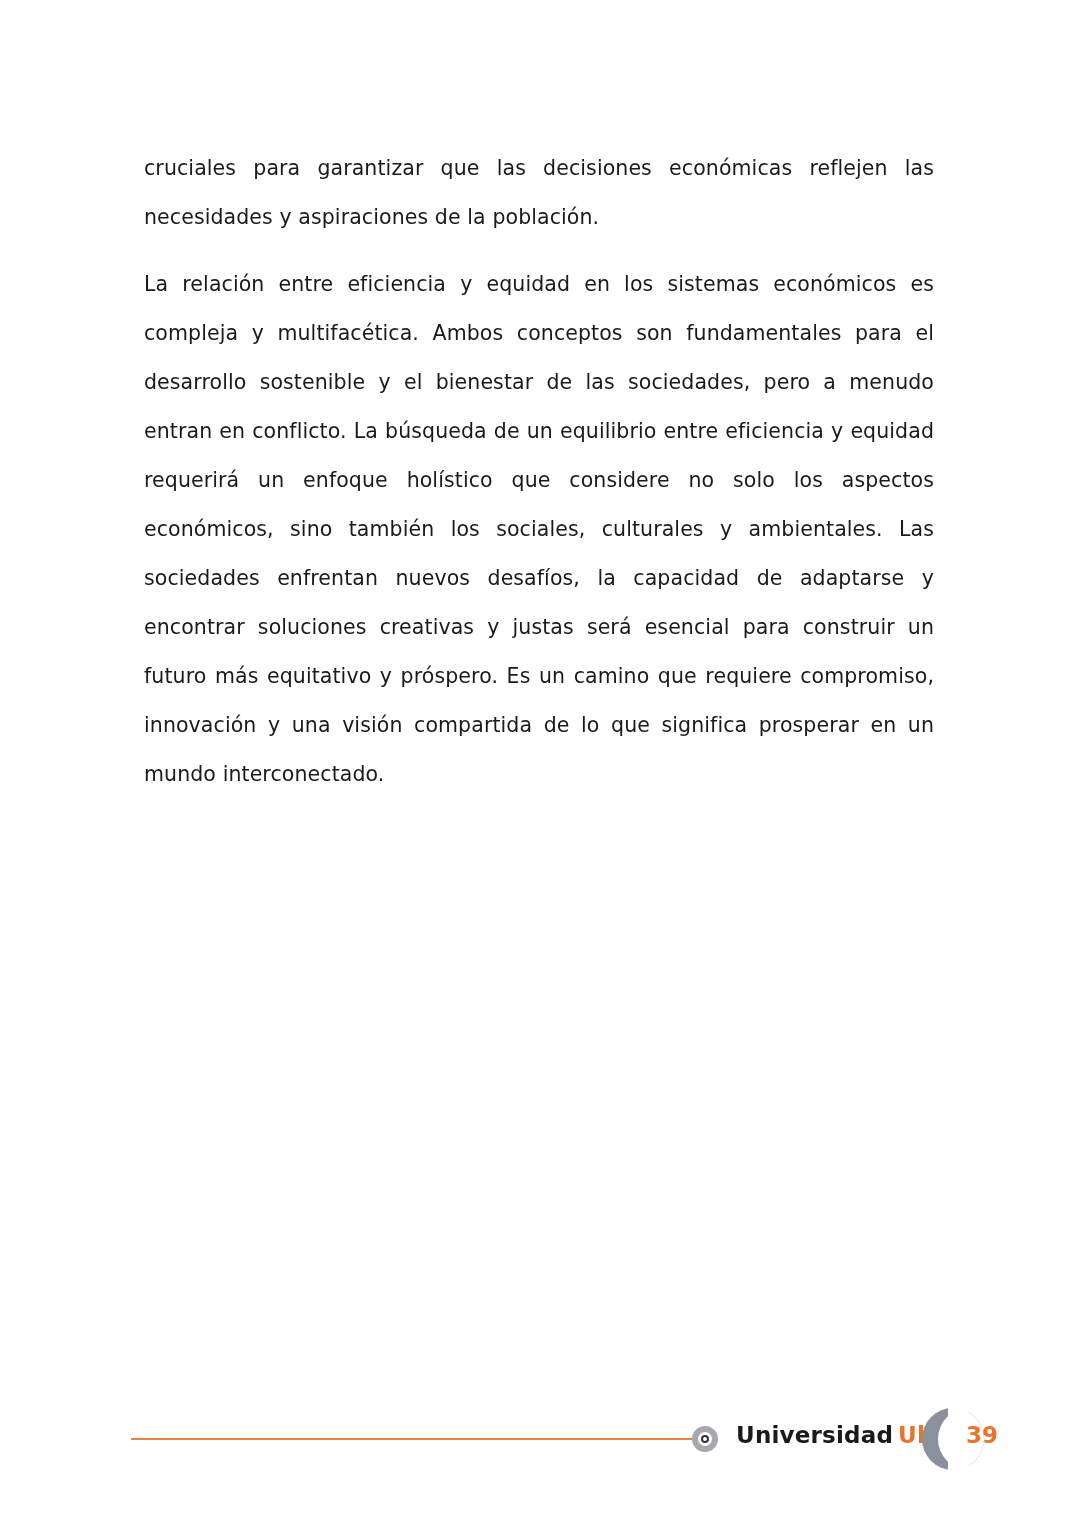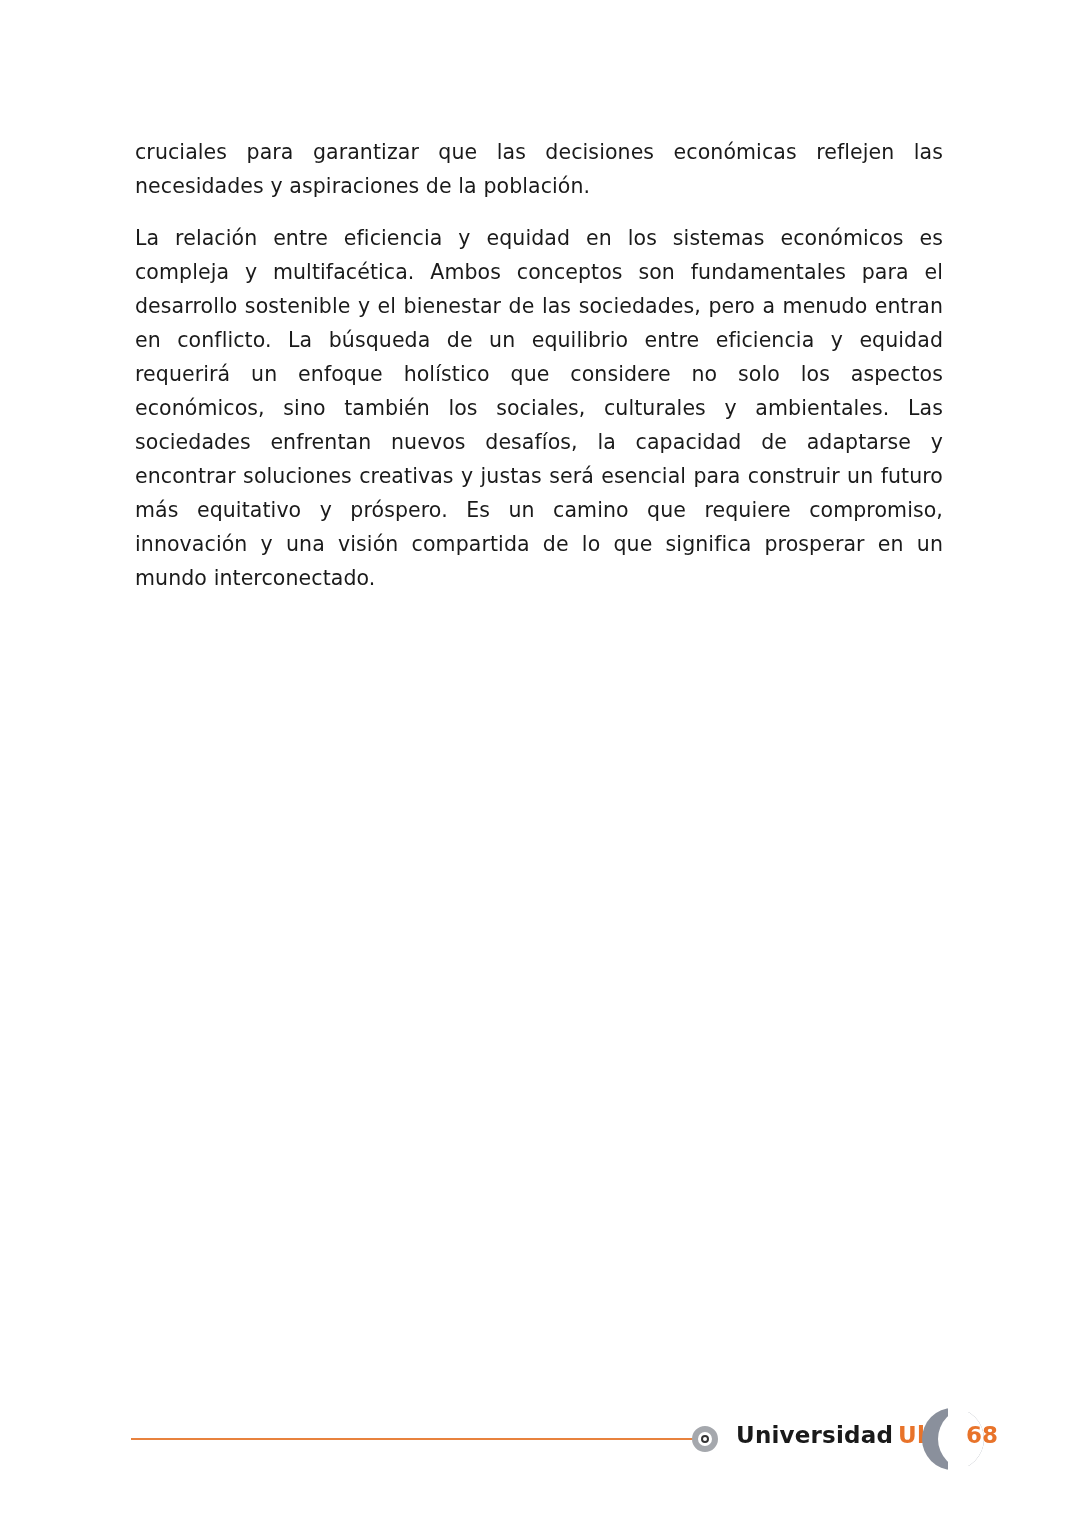--- a/index.html
+++ b/index.html
@@ -1,18 +1,18 @@
 <!DOCTYPE html>
 <html><head>
 <meta charset="utf-8">
 <style>
   html, body { margin: 0; padding: 0; background: #ffffff; }
   body { width: 1080px; height: 1525px; position: relative; overflow: hidden; font-family: "DejaVu Sans", sans-serif; color: #1a1a1a; }
   .content { position: absolute; left: 131px; top: 131px; width: 816px; }
-  .para { margin: 4px; font-size: 20.5px; line-height: 34px; text-align: justify; letter-spacing: 0.1px; }
+  .para { margin: 13px; font-size: 20.5px; line-height: 49px; text-align: justify; letter-spacing: 0.1px; }
   .para + .para { margin-top: 18px; }
   .footer { position: absolute; left: 0; top: 1400px; width: 1080px; height: 80px; }
   .footer-line { position: absolute; left: 131px; top: 38px; width: 562px; height: 2px; background: #e8823e; }
   .footer-ring { position: absolute; left: 692px; top: 26px; width: 14px; height: 14px; border: 6px solid #a5a8ad; border-radius: 50%; background: #fff; }
   .footer-ring-dot { position: absolute; left: 3px; top: 3px; width: 4px; height: 4px; border: 2px solid #333; border-radius: 50%; }
   .brand { position: absolute; left: 736px; top: 22px; font-size: 23px; font-weight: bold; color: #1a1a1a; white-space: nowrap; letter-spacing: 0.2px; }
   .brand-accent { color: #e8732a; margin-left: 5px; }
   .crescent { position: absolute; left: 922px; top: 8px; width: 62px; height: 62px; border-radius: 50%; background: #8a909c; overflow: hidden; }
   .crescent::after { content: ""; position: absolute; left: 16px; top: 0; width: 62px; height: 62px; border-radius: 50%; background: #fff; }
   .crescent-cut { position: absolute; left: 948px; top: 0; width: 20px; height: 80px; background: #fff; }
@@ -29,14 +29,14 @@
 <div class="footer">
   <div class="footer-line"></div>
   <div class="footer-ring">
     <div class="footer-ring-dot"></div>
   </div>
   <div class="brand">
     <span>Universidad</span><span class="brand-accent">Uk</span>
   </div>
   <div class="crescent"></div>
   <div class="crescent-cut"></div>
-  <div class="page-number">68</div>
+  <div class="page-number">39</div>
 </div>
 
 </body></html>

